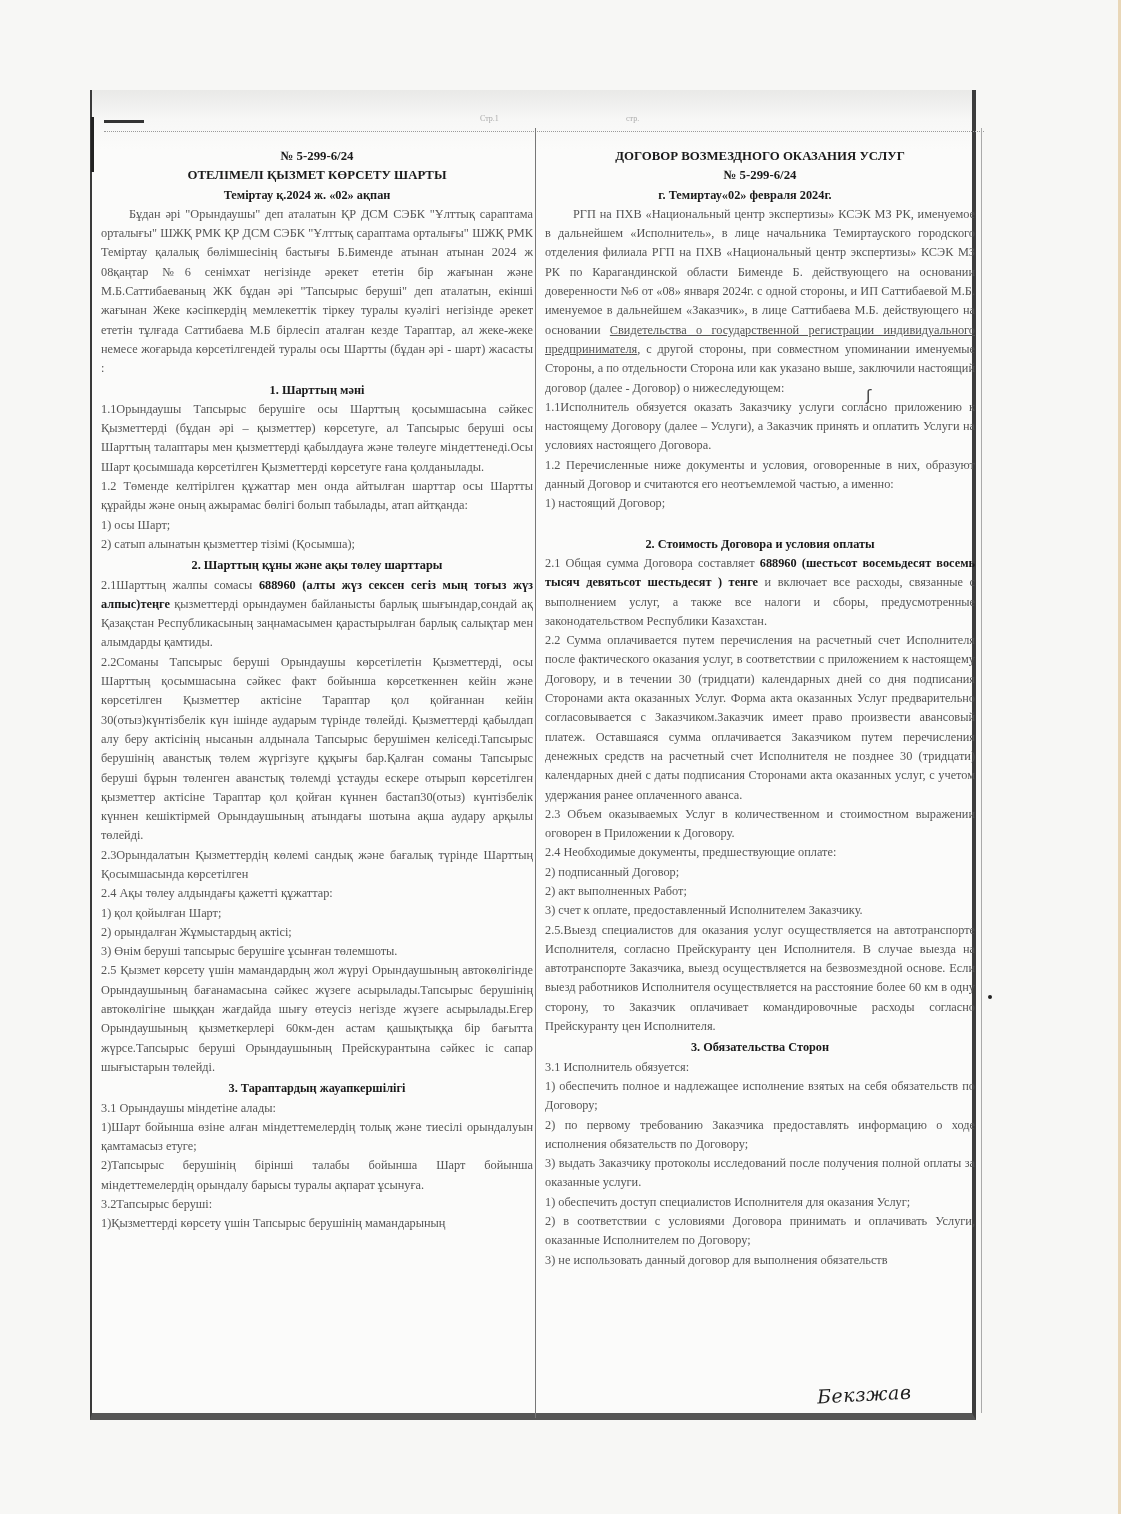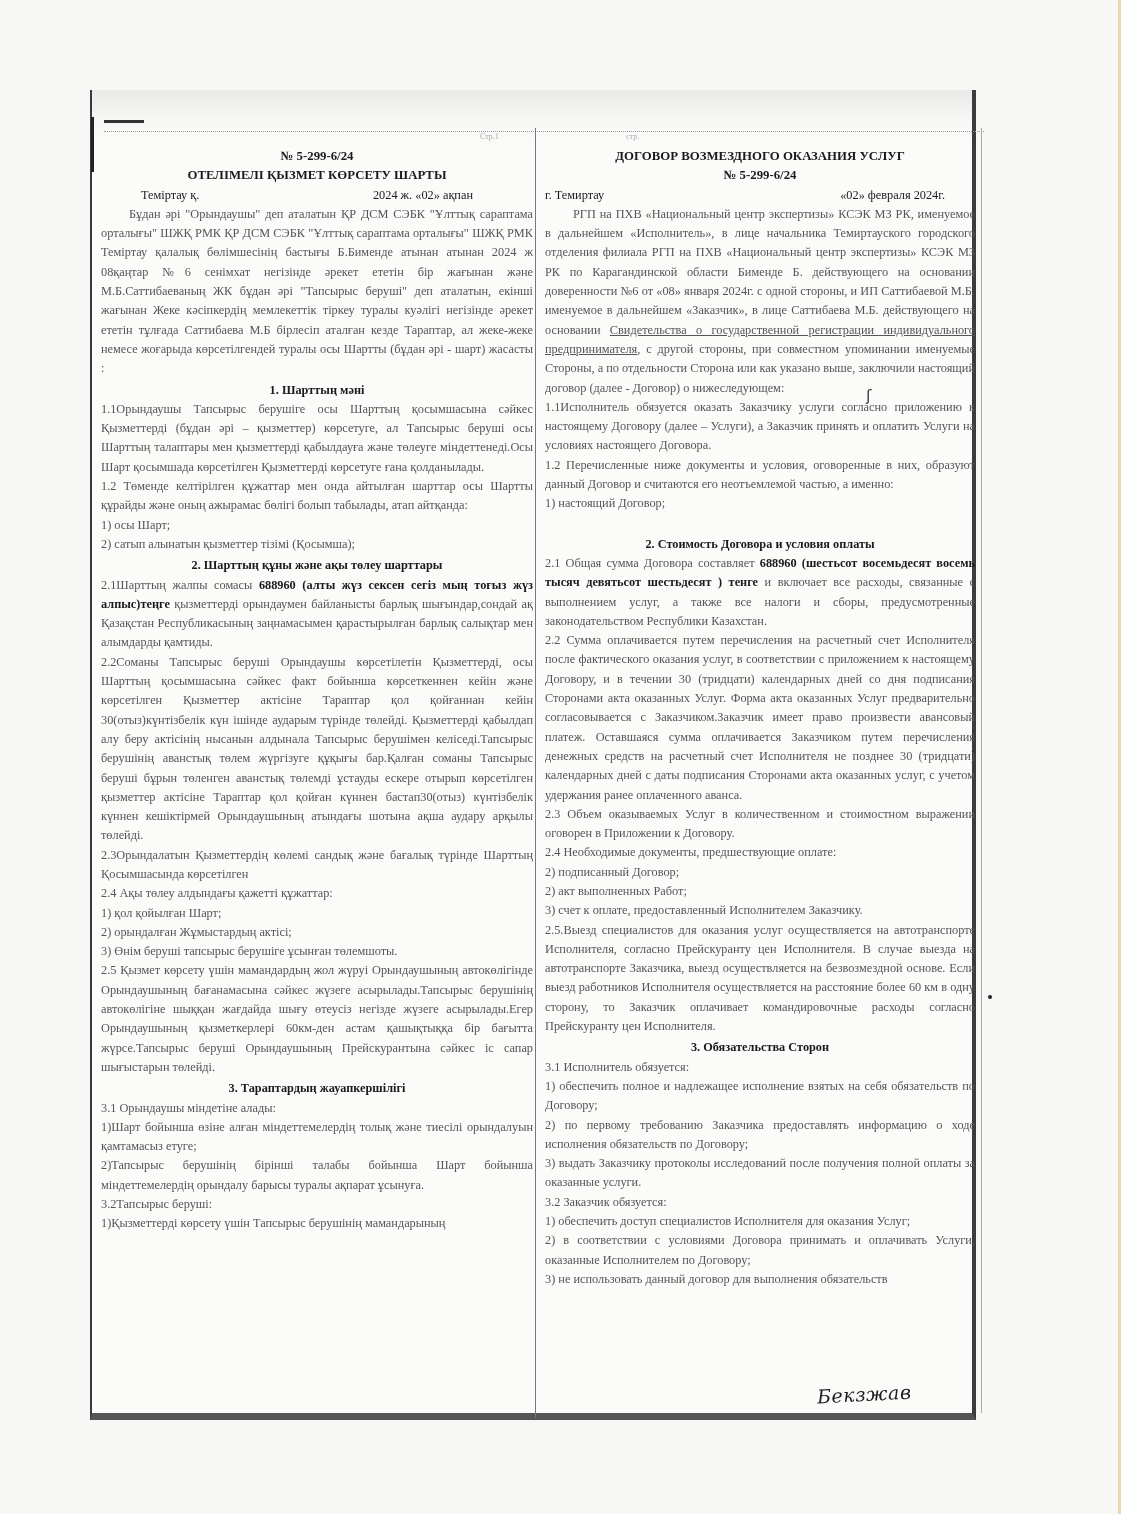--- a/index.html
+++ b/index.html
@@ -33,32 +33,32 @@
     position: absolute; left: 104px; top: 131px; width: 880px; height: 1px;
     border-top: 1px dotted #9a9a9a;
   }
   .col-divider {
     position: absolute; left: 535px; top: 128px; width: 1px; height: 1290px; background: #777;
   }
   .col-right-rule {
     position: absolute; left: 981px; top: 128px; width: 1px; height: 1285px; background: #aaa;
   }
   .page-tag {
-    position: absolute; font-size: 8px; color: #aaa; top: 132px;
+    position: absolute; font-size: 8px; color: #aaa; top: 114px;
   }
   .column {
     position: absolute; top: 147px; width: 432px;
     font-size: 12.3px; line-height: 19.3px; text-align: justify;
   }
   .col-left { left: 101px; }
   .col-right { left: 545px; width: 430px; }
   .column p { margin: 0; font-family: Liberation Serif, serif; }
   .bold { font-weight: bold; color: #1a1a1a; }
   .title { font-weight: bold; font-size: 12.8px; text-align: center; color: #1a1a1a; }
-  .place-date { display: flex; justify-content: space-between; font-weight: normal; color: #1a1a1a; }
+  .place-date { display: flex; justify-content: center; font-weight: bold; color: #1a1a1a; }
   .indent { text-indent: 28px; }
   .faint { color: #555; }
   .section-h { text-align: center; font-weight: bold; color: #1a1a1a; margin-top: 2px !important; }
   .gap { height: 19px; }
   .signature {
     position: absolute; left: 817px; top: 1383px;
     font-family: "DejaVu Serif", serif; font-style: italic; font-size: 19px; color: #1d1d1d;
     transform: rotate(-3deg); letter-spacing: 0.5px;
   }
   .dot-mark { position: absolute; left: 988px; top: 995px; width: 4px; height: 4px; background: #222; border-radius: 50%; }
@@ -130,21 +130,20 @@
   <p class="faint">2.4 Необходимые документы, предшествующие оплате:</p>
   <p class="faint">2) подписанный Договор;</p>
   <p class="faint">2) акт выполненных Работ;</p>
   <p class="faint">3) счет к оплате, предоставленный Исполнителем Заказчику.</p>
   <p class="faint">2.5.Выезд специалистов для оказания услуг осуществляется на автотранспорте Исполнителя, согласно Прейскуранту цен Исполнителя. В случае выезда на автотранспорте Заказчика, выезд осуществляется на безвозмездной основе. Если выезд работников Исполнителя осуществляется на расстояние более 60 км в одну сторону, то Заказчик оплачивает командировочные расходы согласно Прейскуранту цен Исполнителя.</p>
   <p class="section-h">3. Обязательства Сторон</p>
   <p class="faint">3.1 Исполнитель обязуется:</p>
   <p class="faint">1) обеспечить полное и надлежащее исполнение взятых на себя обязательств по Договору;</p>
   <p class="faint">2) по первому требованию Заказчика предоставлять информацию о ходе исполнения обязательств по Договору;</p>
   <p class="faint">3) выдать Заказчику протоколы исследований после получения полной оплаты за оказанные услуги.</p>
-  <p class="faint">3.2 Заказчик обязуется:</p>
   <p class="faint">1) обеспечить доступ специалистов Исполнителя для оказания Услуг;</p>
   <p class="faint">2) в соответствии с условиями Договора принимать и оплачивать Услуги, оказанные Исполнителем по Договору;</p>
   <p class="faint">3) не использовать данный договор для выполнения обязательств</p>
 </div>
 
 <span class="scribble">ʃ</span>
 <div class="dot-mark"></div>
 <div class="signature">Бекзжав</div>
 
 </body></html>

